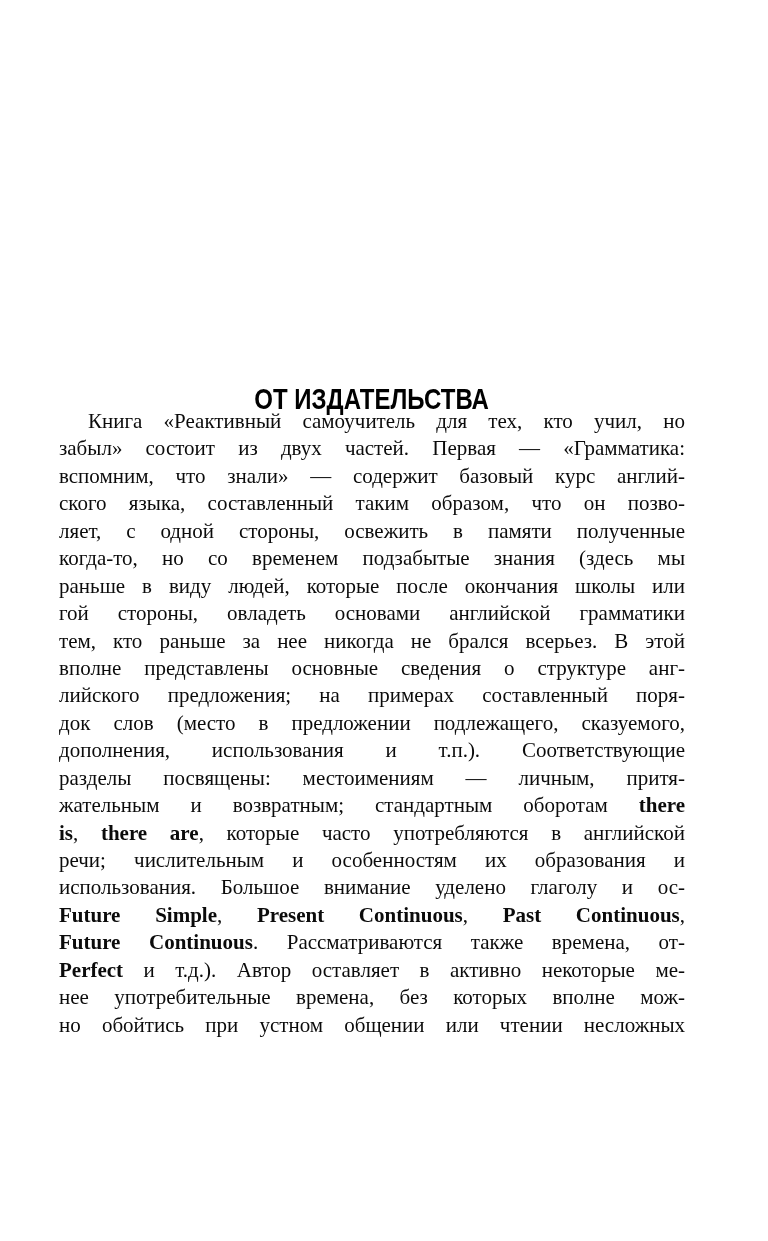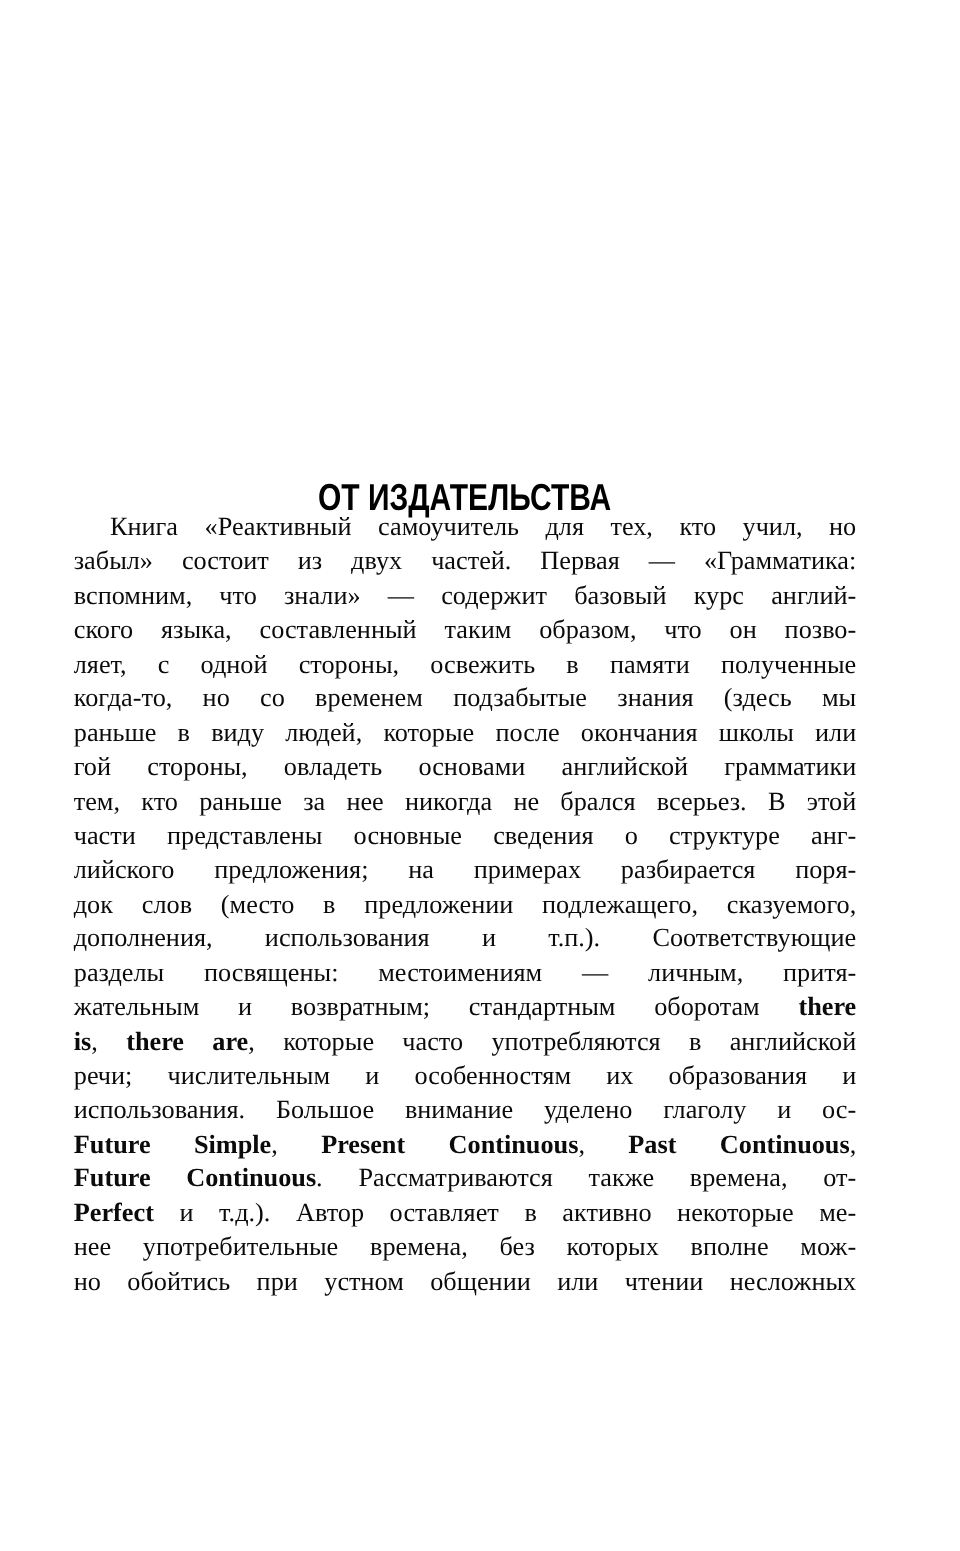--- a/index.html
+++ b/index.html
@@ -66,22 +66,22 @@
   <div class="text-block">
       <div class="line indent"><span>Книга «Реактивный самоучитель для тех, кто учил, но</span></div>
       <div class="line"><span>забыл» состоит из двух частей. Первая — «Грамматика:</span></div>
       <div class="line"><span>вспомним, что знали» — содержит базовый курс англий-</span></div>
       <div class="line"><span>ского языка, составленный таким образом, что он позво-</span></div>
       <div class="line"><span>ляет, с одной стороны, освежить в памяти полученные</span></div>
       <div class="line"><span>когда-то, но со временем подзабытые знания (здесь мы</span></div>
       <div class="line"><span>раньше в виду людей, которые после окончания школы или</span></div>
       <div class="line"><span>гой стороны, овладеть основами английской грамматики</span></div>
       <div class="line"><span>тем, кто раньше за нее никогда не брался всерьез. В этой</span></div>
-      <div class="line"><span>части представлены основные сведения о структуре анг-</span></div>
-      <div class="line"><span>лийского предложения; на примерах разбирается поря-</span></div>
+      <div class="line"><span>вполне представлены основные сведения о структуре анг-</span></div>
+      <div class="line"><span>лийского предложения; на примерах составленный поря-</span></div>
       <div class="line"><span>док слов (место в предложении подлежащего, сказуемого,</span></div>
       <div class="line"><span>дополнения, использования и т.п.). Соответствующие</span></div>
       <div class="line"><span>разделы посвящены: местоимениям — личным, притя-</span></div>
       <div class="line"><span>жательным и возвратным; стандартным оборотам </span><span class="b">there</span></div>
       <div class="line"><span class="b">is</span><span>, </span><span class="b">there are</span><span>, которые часто употребляются в английской</span></div>
       <div class="line"><span>речи; числительным и особенностям их образования и</span></div>
       <div class="line"><span>использования. Большое внимание уделено глаголу и ос-</span></div>
       <div class="line"><span class="b">Future Simple</span><span>, </span><span class="b">Present Continuous</span><span>, </span><span class="b">Past Continuous</span><span>,</span></div>
       <div class="line"><span class="b">Future Continuous</span><span>. Рассматриваются также времена, от-</span></div>
       <div class="line"><span class="b">Perfect</span><span> и т.д.). Автор оставляет в активно некоторые ме-</span></div>

